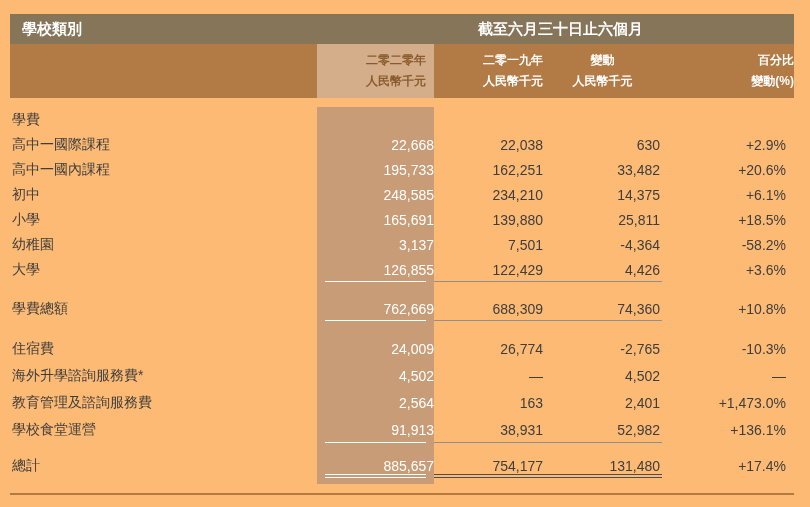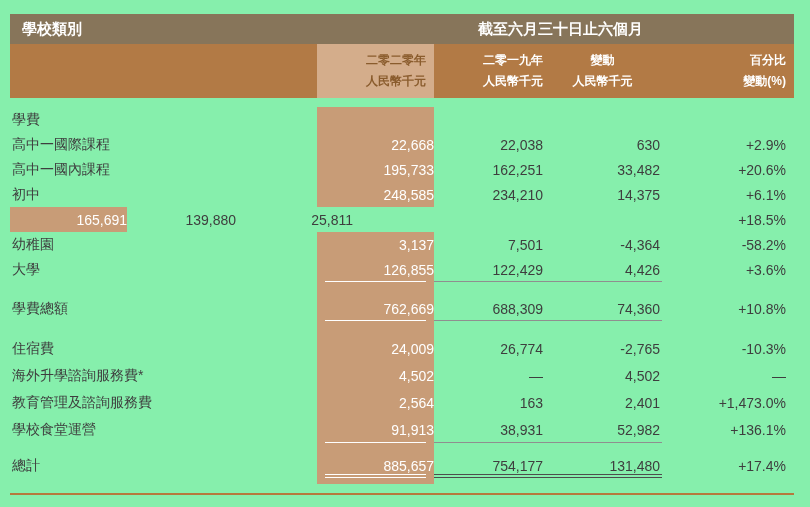--- a/index.html
+++ b/index.html
@@ -1,17 +1,17 @@
 <!DOCTYPE html>
 <html style="--band1: #87755a; --band2: #b27a45; --hl-header: #d4ad8b; --hl-header-text: #8a5c2d; --hl-col: #c89c77; --text: #3e3e3e; --rule: #b5793d; --underline: #8f8f8f; --underline-dark: #4d4d4d;"><head>
 <meta charset="utf-8">
 <style>
   html,body{margin:0;padding:0;background:#ffffff;}
   .canvas{
-    position:relative;width:810px;height:507px;background:#86efac;overflow:hidden;
+    position:relative;width:810px;height:507px;background:#fdba74;overflow:hidden;
     font-family:"Liberation Sans","DejaVu Sans",sans-serif;color:var(--text,#3e3e3e);
   }
   .w{margin-left:10px;width:784px;box-sizing:border-box;}
   
   .band1{
     position:relative;margin-top:14px;height:30px;background:var(--band1,#87755a);
     display:flex;align-items:center;color:#ffffff;font-weight:bold;font-size:15px;
   }
   .band1 .cat{padding-left:12px;}
   .band1 .period{position:absolute;left:468px;top:50%;transform:translateY(-50%);}
@@ -19,21 +19,21 @@
   .band2{height:54px;background:var(--band2,#b27a45);display:flex;color:#ffffff;
     font-weight:bold;font-size:12px;text-align:right;}
   .hcell{display:flex;flex-direction:column;justify-content:center;line-height:21px;box-sizing:border-box;}
   .w-label{width:307px;}
   .w-2020{width:117px;}
   .w-2019{width:111px;}
   .w-chg{width:117px;align-items:center;}
   .w-pct{flex:1;}
   .band2 .w-2020{background:var(--hl-header,#d4ad8b);color:var(--hl-header-text,#8a5c2d);padding-right:8px;}
   .band2 .w-2019,.band2 .w-chg{padding-right:2px;}
-  .band2 .w-pct{padding-right:8px;}
+  .band2 .w-pct{}
   .gap{height:4px;}
   
   .data{padding-top:5px;font-size:14px;}
   .row{display:flex;}
   .r25{height:25px;}
   .r27{height:27px;}
   .sp14{height:14px;}
   .sp10{height:10px;}
   .tail{height:6px;}
   .cell{box-sizing:border-box;display:flex;align-items:center;position:relative;}
@@ -117,20 +117,21 @@
 
     <div class="row r25">
       <div class="cell label">初中</div>
       <div class="cell c2020">248,585</div>
       <div class="cell c2019">234,210</div>
       <div class="cell cchg">14,375</div>
       <div class="cell cpct">+6.1%</div>
     </div>
 
     <div class="row r25">
+      <div class="cell label">小學</div>
       <div class="cell c2020">165,691</div>
       <div class="cell c2019">139,880</div>
       <div class="cell cchg">25,811</div>
       <div class="cell cpct">+18.5%</div>
     </div>
 
     <div class="row r25">
       <div class="cell label">幼稚園</div>
       <div class="cell c2020">3,137</div>
       <div class="cell c2019">7,501</div>

